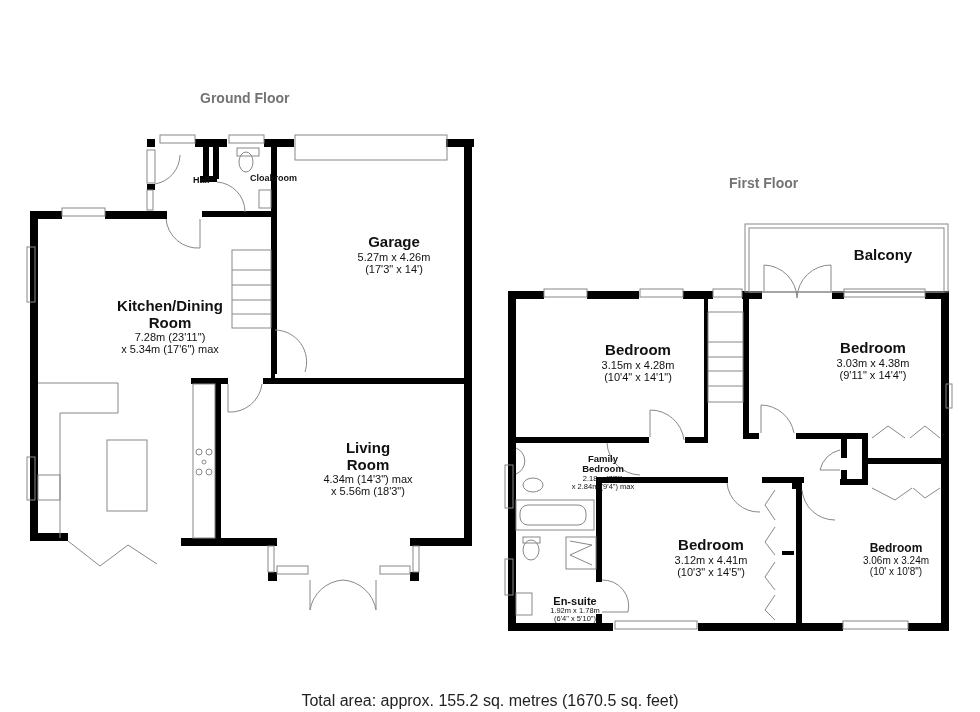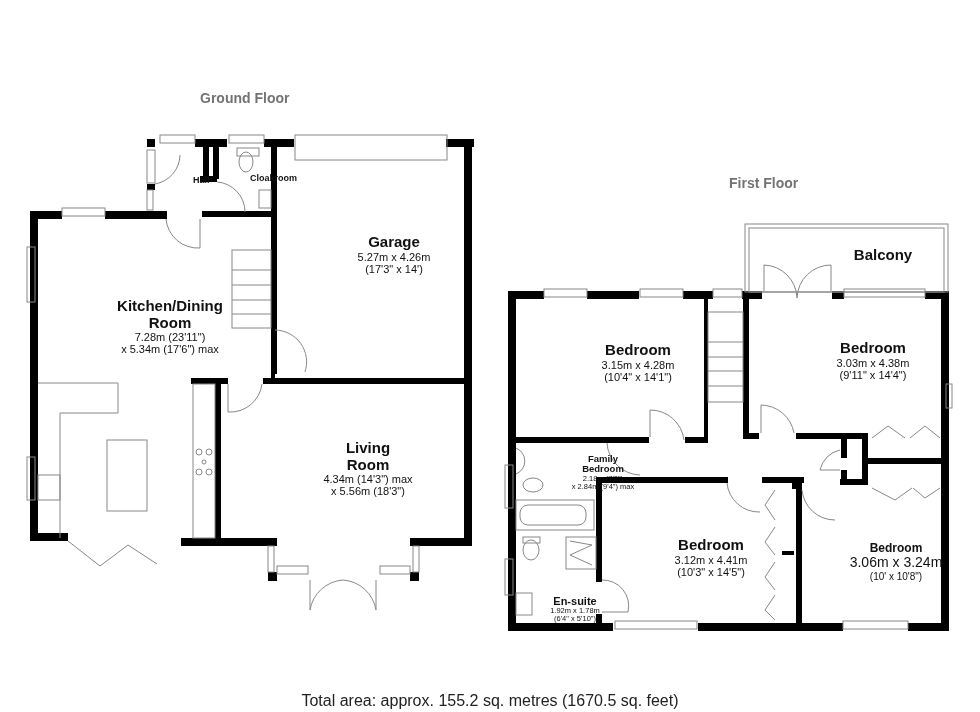--- a/index.html
+++ b/index.html
@@ -225,17 +225,17 @@
   <span class="dim">3.12m x 4.41m</span>
   <span class="dim">(10'3" x 14'5")</span>
 </div>
 <div class="room small" style="left:512px; top:571px; width:70px;margin-top:24px;">
   <span class="name" style="font-size:11px;">En-suite</span>
   <span class="dim">1.92m x 1.78m</span>
   <span class="dim">(6'4" x 5'10")</span>
 </div>
 <div class="room" style="left:818px; top:542px; width:100px;">
   <span class="name" style="font-size:12px;">Bedroom</span>
-  <span class="dim" style="font-size:14px;">3.06m x 3.24m</span>
+  <span class="dim" style="font-size:10px;">3.06m x 3.24m</span>
   <span class="dim" style="font-size:10px;">(10' x 10'8")</span>
 </div>
 
 <div class="footer">Total area: approx. 155.2 sq. metres (1670.5 sq. feet)</div>
 
 </body></html>

